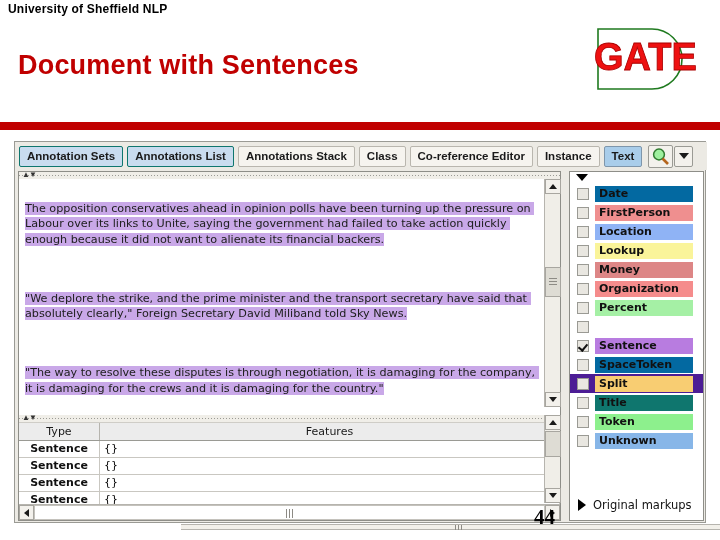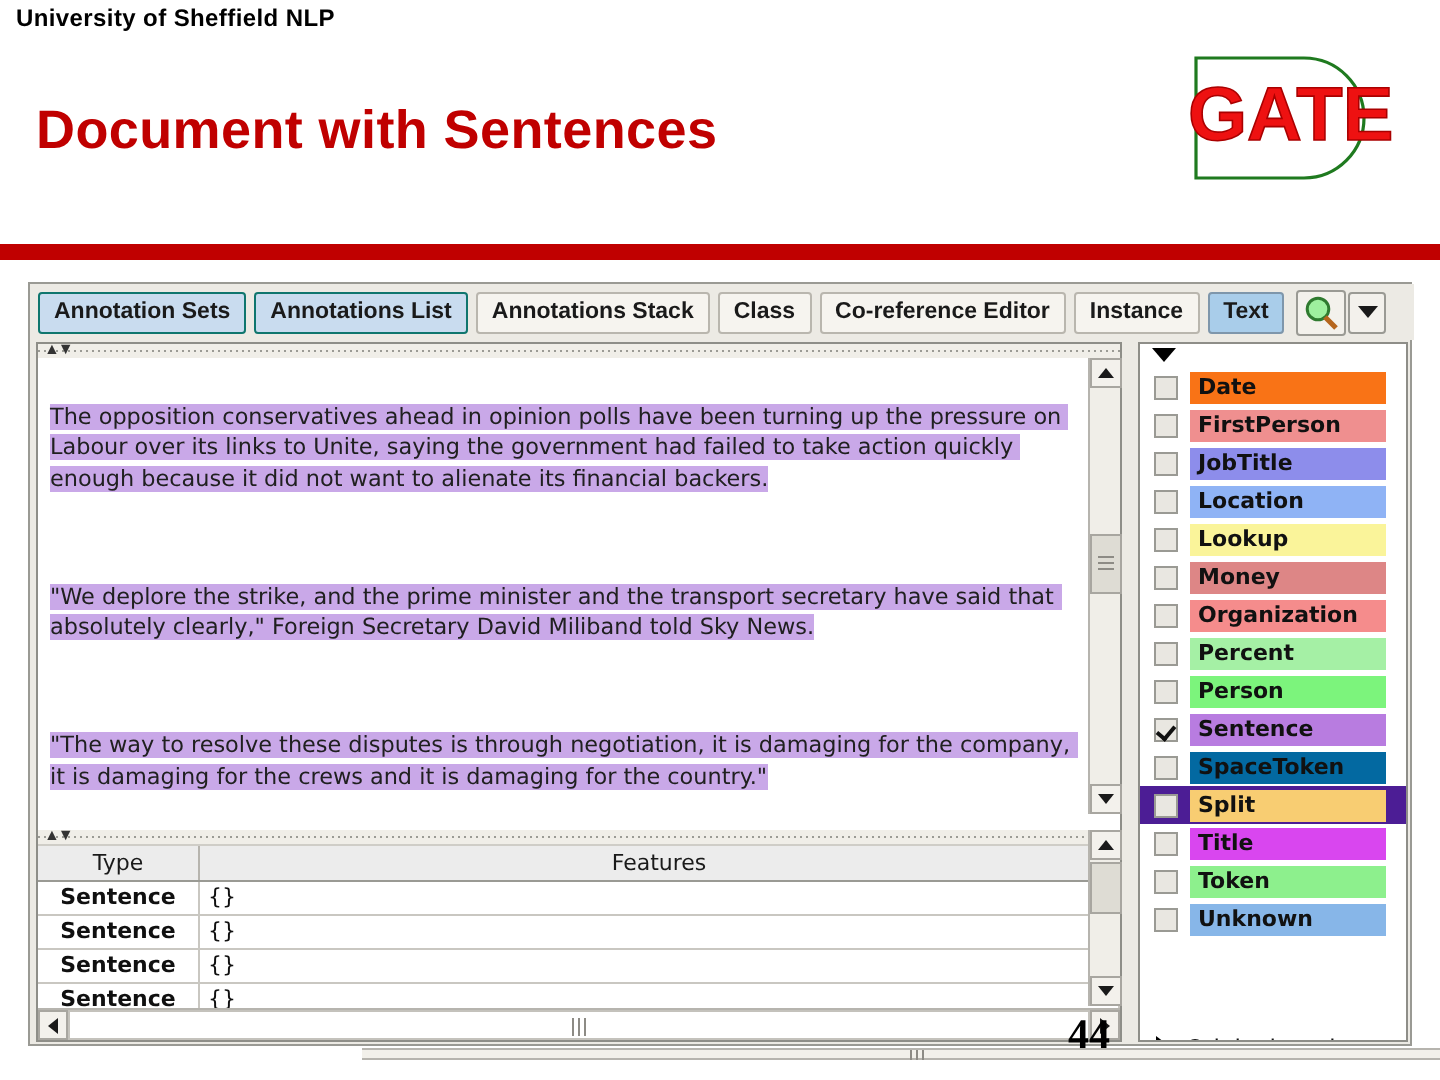--- a/index.html
+++ b/index.html
@@ -527,69 +527,64 @@
       </div>
     </div>
 
     <div class="types-pane">
       <div class="types-top">
         <div class="tri"></div>
       </div>
 
       <div class="type-row">
         <span class="cbox"></span>
-        <span class="type-label" style="background:#f97316">Date</span>
+        <span class="type-label" style="background:#0369a1">Date</span>
       </div>
       <div class="type-row">
         <span class="cbox"></span>
         <span class="type-label" style="background:#ef8f8f">FirstPerson</span>
       </div>
       <div class="type-row">
         <span class="cbox"></span>
-        <span class="type-label" style="background:#8d8deb">JobTitle</span>
-      </div>
-      <div class="type-row">
-        <span class="cbox"></span>
         <span class="type-label" style="background:#8fb3f5">Location</span>
       </div>
       <div class="type-row">
         <span class="cbox"></span>
         <span class="type-label" style="background:#faf49a">Lookup</span>
       </div>
       <div class="type-row">
         <span class="cbox"></span>
         <span class="type-label" style="background:#dd8686">Money</span>
       </div>
       <div class="type-row">
         <span class="cbox"></span>
         <span class="type-label" style="background:#f58c8c">Organization</span>
       </div>
       <div class="type-row">
         <span class="cbox"></span>
         <span class="type-label" style="background:#a5f0a5">Percent</span>
       </div>
       <div class="type-row">
         <span class="cbox"></span>
-        <span class="type-label" style="background:#7cf47c">Person</span>
       </div>
       <div class="type-row">
         <span class="cbox checked"></span>
         <span class="type-label" style="background:#b87ce0">Sentence</span>
       </div>
       <div class="type-row">
         <span class="cbox"></span>
         <span class="type-label" style="background:#0369a1">SpaceToken</span>
       </div>
       <div class="type-row highlight">
         <span class="cbox"></span>
         <span class="type-label" style="background:#f8cd72">Split</span>
       </div>
       <div class="type-row">
         <span class="cbox"></span>
-        <span class="type-label" style="background:#d946ef">Title</span>
+        <span class="type-label" style="background:#0f766e">Title</span>
       </div>
       <div class="type-row">
         <span class="cbox"></span>
         <span class="type-label" style="background:#8df08d">Token</span>
       </div>
       <div class="type-row">
         <span class="cbox"></span>
         <span class="type-label" style="background:#87b6e8">Unknown</span>
       </div>
 

